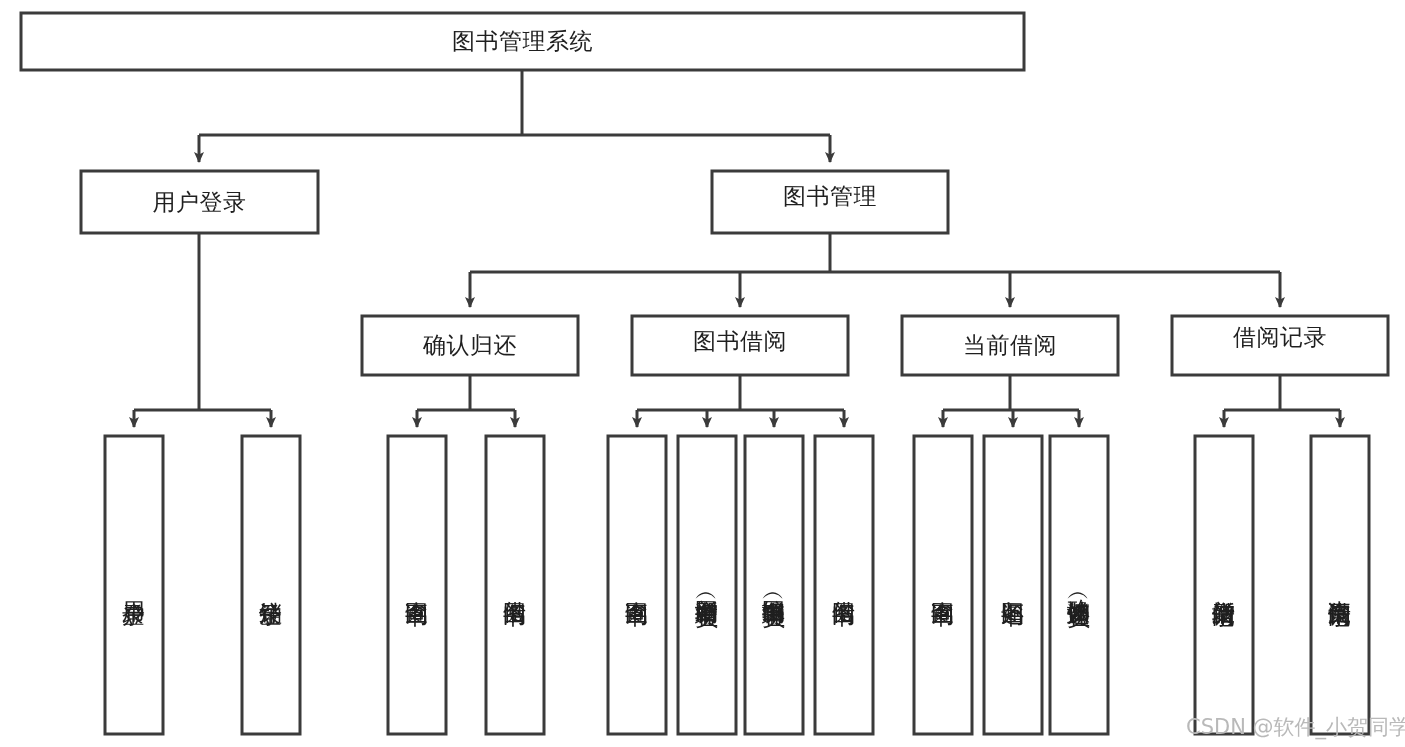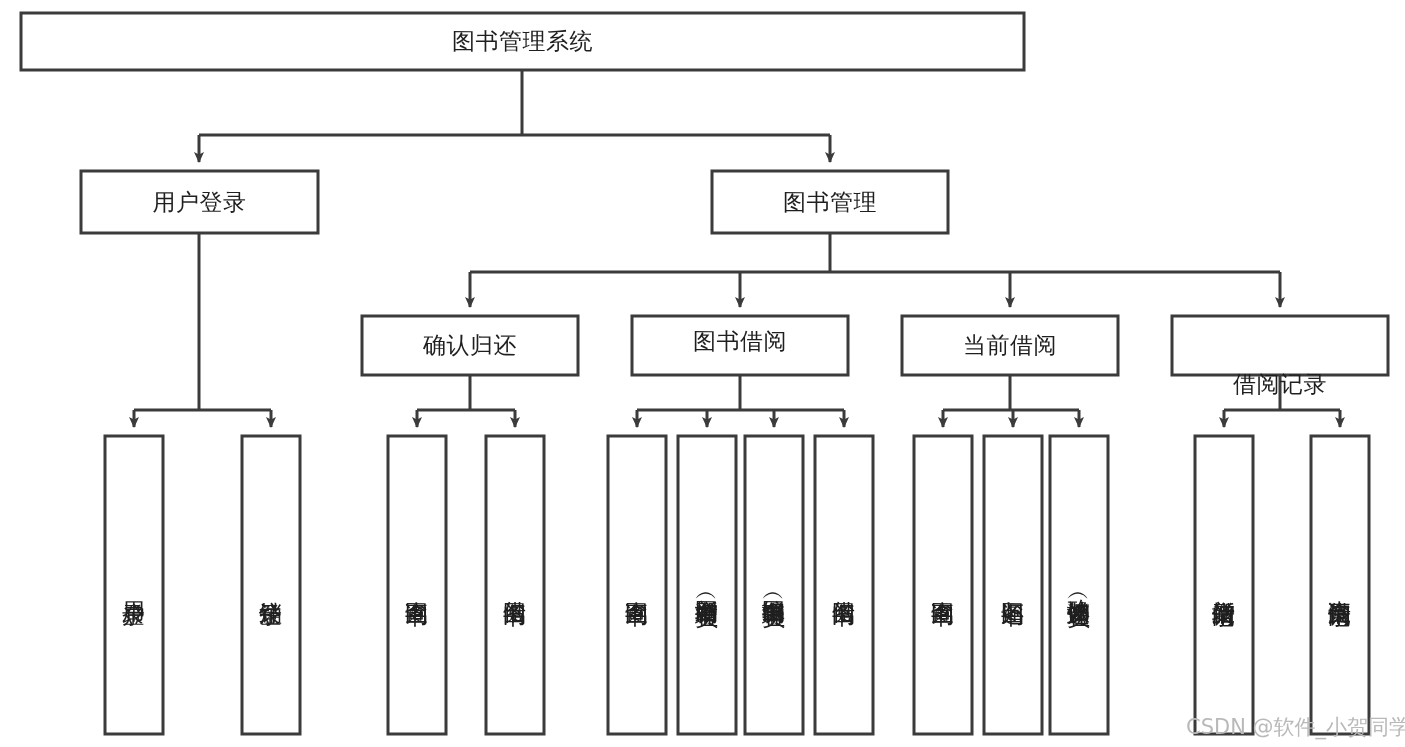--- a/index.html
+++ b/index.html
@@ -143,26 +143,26 @@
     <rect class="box-rect" x="914" y="436" width="58" height="298"></rect>
     <rect class="box-rect" x="984" y="436" width="58" height="298"></rect>
     <rect class="box-rect" x="1050" y="436" width="58" height="298"></rect>
     <rect class="box-rect" x="1195" y="436" width="58" height="298"></rect>
     <rect class="box-rect" x="1311" y="436" width="58" height="298"></rect>
   </svg>
 
   <div class="node-label h" style="left:21px;top:13px;width:1003px;height:57px;">图书管理系统</div>
 
   <div class="node-label h" style="left:81px;top:171px;width:237px;height:62px;">用户登录</div>
-  <div class="node-label h" style="left:712px;top:171px;width:236px;height:62px;border-radius:23px;">图书管理</div>
+  <div class="node-label h" style="left:712px;top:165px;width:236px;height:62px;border-radius:23px;">图书管理</div>
 
   <div class="node-label h" style="left:362px;top:316px;width:216px;height:59px;">确认归还</div>
   <div class="node-label h" style="left:632px;top:316px;width:216px;height:51px;">图书借阅</div>
   <div class="node-label h" style="left:902px;top:316px;width:216px;height:59px;">当前借阅</div>
-  <div class="node-label h" style="left:1172px;top:316px;width:216px;height:43px;margin-top:47px;">借阅记录</div>
+  <div class="node-label h" style="left:1172px;top:316px;width:216px;height:43px;">借阅记录</div>
 
   <div class="node-label v" style="left:105px;top:436px;width:58px;height:298px;">用户登录</div>
   <div class="node-label v" style="left:242px;top:436px;width:58px;height:298px;">注销登录</div>
   <div class="node-label v" style="left:388px;top:436px;width:58px;height:298px;">查询图书</div>
   <div class="node-label v" style="left:486px;top:436px;width:58px;height:298px;">借阅图书</div>
   <div class="node-label v" style="left:608px;top:436px;width:58px;height:298px;">查询图书</div>
   <div class="node-label v" style="left:678px;top:436px;width:58px;height:298px;">新增图书（管理员）</div>
   <div class="node-label v" style="left:745px;top:436px;width:58px;height:298px;">编辑图书（管理员）</div>
   <div class="node-label v" style="left:815px;top:436px;width:58px;height:298px;">借阅图书</div>
   <div class="node-label v" style="left:914px;top:436px;width:58px;height:298px;">查询图书</div>

